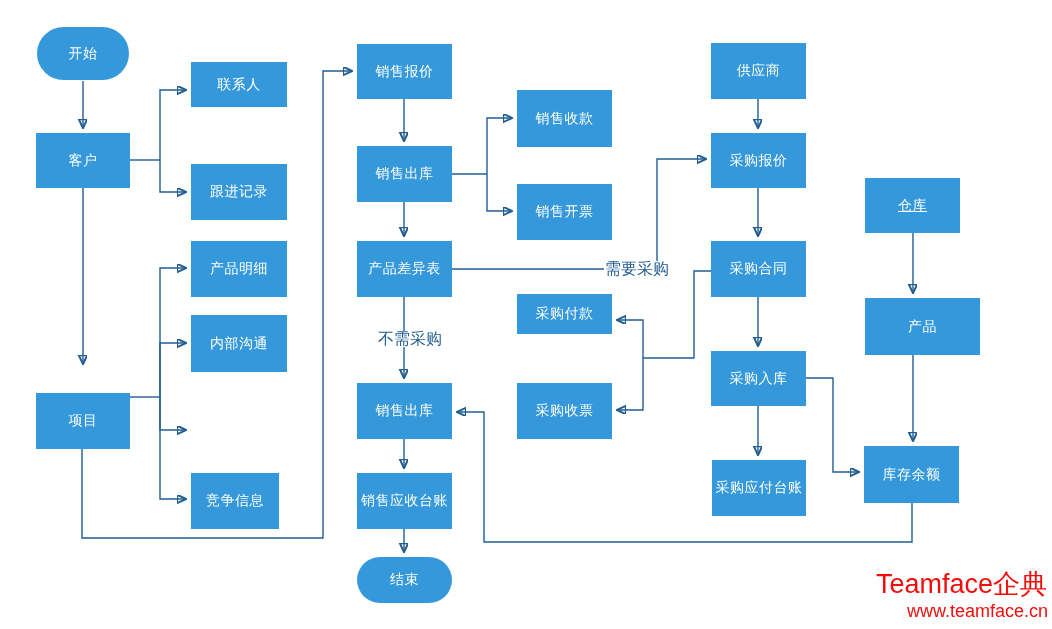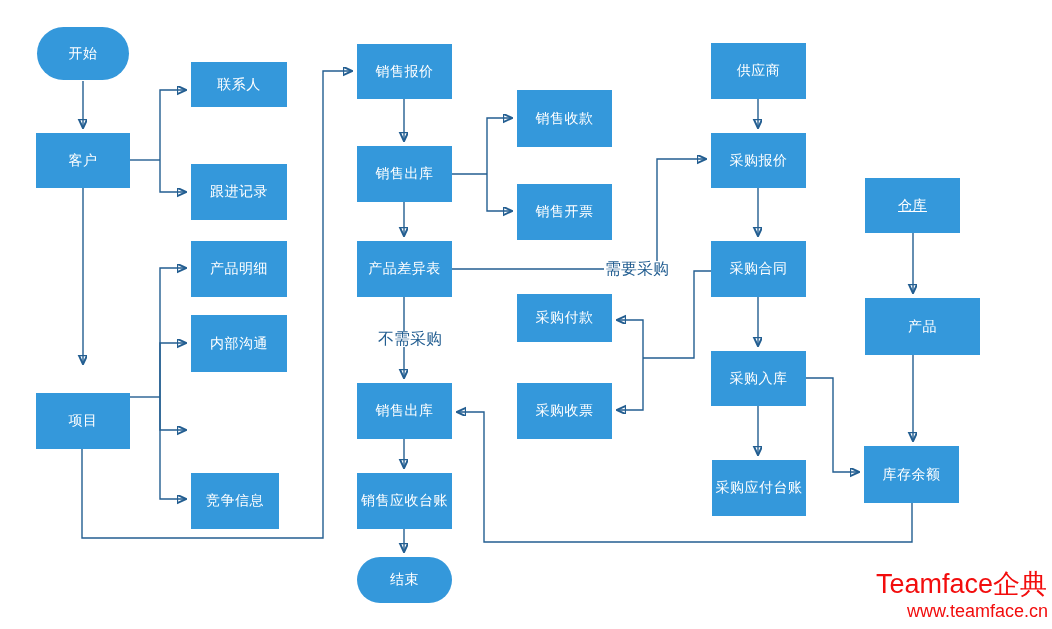--- a/index.html
+++ b/index.html
@@ -78,21 +78,21 @@
 
   <div class="node" style="left:357px;top:44px;width:95px;height:55px;">销售报价</div>
   <div class="node" style="left:357px;top:146px;width:95px;height:56px;">销售出库</div>
   <div class="node" style="left:357px;top:241px;width:95px;height:56px;">产品差异表</div>
   <div class="node" style="left:357px;top:383px;width:95px;height:56px;">销售出库</div>
   <div class="node" style="left:357px;top:473px;width:95px;height:56px;">销售应收台账</div>
   <div class="node pill" style="left:357px;top:557px;width:95px;height:46px;">结束</div>
 
   <div class="node" style="left:517px;top:90px;width:95px;height:57px;">销售收款</div>
   <div class="node" style="left:517px;top:184px;width:95px;height:56px;">销售开票</div>
-  <div class="node" style="left:517px;top:294px;width:95px;height:48px;">采购付款</div>
+  <div class="node" style="left:517px;top:294px;width:95px;height:40px;">采购付款</div>
   <div class="node" style="left:517px;top:383px;width:95px;height:56px;">采购收票</div>
 
   <div class="node" style="left:711px;top:43px;width:95px;height:56px;">供应商</div>
   <div class="node" style="left:711px;top:133px;width:95px;height:55px;">采购报价</div>
   <div class="node" style="left:711px;top:241px;width:95px;height:56px;">采购合同</div>
   <div class="node" style="left:711px;top:351px;width:95px;height:55px;">采购入库</div>
   <div class="node" style="left:712px;top:460px;width:94px;height:56px;">采购应付台账</div>
 
   <div class="node" style="left:865px;top:178px;width:95px;height:55px;text-decoration:underline;">仓库</div>
   <div class="node" style="left:865px;top:298px;width:115px;height:57px;">产品</div>

